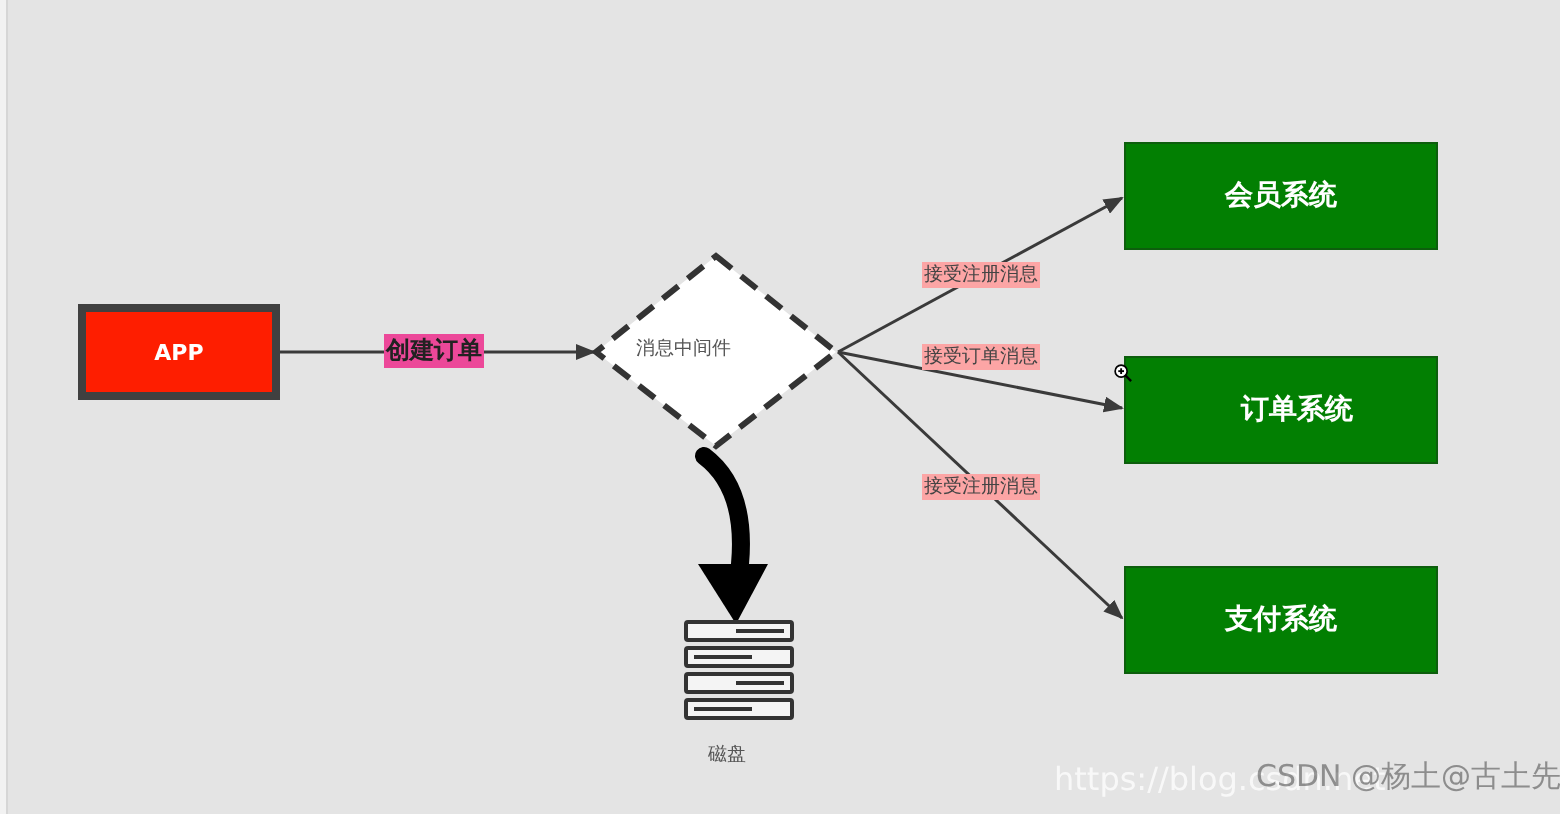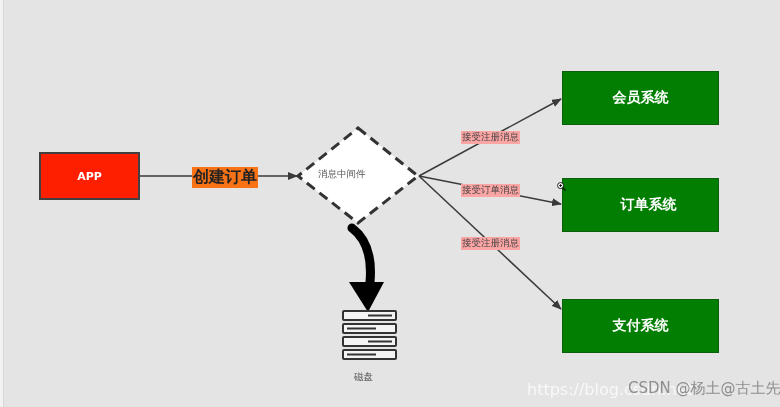--- a/index.html
+++ b/index.html
@@ -1,23 +1,23 @@
 <!DOCTYPE html>
 <html><head>
 <meta charset="utf-8">
 <style>
   html, body { margin:0; padding:0; }
   body { width:780px; height:407px; background:#e4e4e4; position:relative; overflow:hidden; font-family:"DejaVu Sans", sans-serif; }
   .left-edge { position:absolute; left:0; top:0; width:3px; height:407px; background:#f2f2f2; border-right:1px solid #d6d6d6; }
   svg.canvas { position:absolute; left:0; top:0; }
   .box { position:absolute; display:flex; align-items:center; justify-content:center; color:#fff; font-weight:bold; box-sizing:border-box; }
-  .app-box { left:39px; top:152px; width:101px; height:48px; background:#fe1e00; border:2px solid #404040; font-size:11px; }
+  .app-box { left:39px; top:152px; width:101px; height:48px; background:#fe1e00; border:4px solid #404040; font-size:11px; }
   .sys-box { left:562px; width:157px; height:54px; background:#027f02; border:1px solid #0d5e0d; font-size:14px; }
   .label { position:absolute; background:#ececec; color:#333; white-space:nowrap; }
-  .edge-label-main { left:192px; top:167px; font-size:16px; font-weight:bold; color:#222; padding:0 1px; background:#f97316; }
+  .edge-label-main { left:192px; top:167px; font-size:12px; font-weight:bold; color:#222; padding:0 1px; background:#ec4899; }
   .edge-label { font-size:9.5px; color:#444; padding:0 1px; background:#fca5a5; }
   .diamond-text { position:absolute; left:318px; top:168px; width:80px; text-align:left; font-size:9.5px; color:#555; }
   .disk-label { position:absolute; left:354px; top:371px; font-size:9.5px; color:#555; }
   .watermark { position:absolute; font-size:16px; color:rgba(255,255,255,0.75); white-space:nowrap; }
   .watermark2 { position:absolute; font-size:15px; color:rgba(70,70,70,0.55); white-space:nowrap; }
   .cursor { position:absolute; left:557px; top:182px; width:10px; height:10px; }
 </style>
 </head>
 <body>
 
@@ -57,30 +57,30 @@
 
 <div class="box app-box">
   <span>APP</span>
 </div>
 
 <div class="label edge-label-main">创建订单</div>
 
 <div class="diamond-text">消息中间件</div>
 
 <div class="label edge-label" style="left:461px;top:131px;">接受注册消息</div>
-<div class="label edge-label" style="left:461px;top:184px;">接受订单消息</div>
+<div class="label edge-label" style="left:461px;top:172px;">接受订单消息</div>
 <div class="label edge-label" style="left:461px;top:237px;">接受注册消息</div>
 
 <div class="box sys-box" style="top:71px;justify-content:center;">
   <span>会员系统</span>
 </div>
 <div class="box sys-box" style="top:178px;padding-left:16px;">
   <span>订单系统</span>
 </div>
-<div class="box sys-box" style="top:299px;">
+<div class="box sys-box" style="top:283px;">
   <span>支付系统</span>
 </div>
 
 <div class="disk-label">磁盘</div>
 
 <svg class="cursor" width="14" height="14" viewBox="0 0 14 14">
   <circle cx="5" cy="5" r="4.2" fill="#fff" stroke="#000" stroke-width="1.2"></circle>
   <line x1="3" y1="5" x2="7" y2="5" stroke="#000" stroke-width="1.3"></line>
   <line x1="5" y1="3" x2="5" y2="7" stroke="#000" stroke-width="1.3"></line>
   <line x1="8" y1="8" x2="12" y2="12" stroke="#000" stroke-width="1.6"></line>

